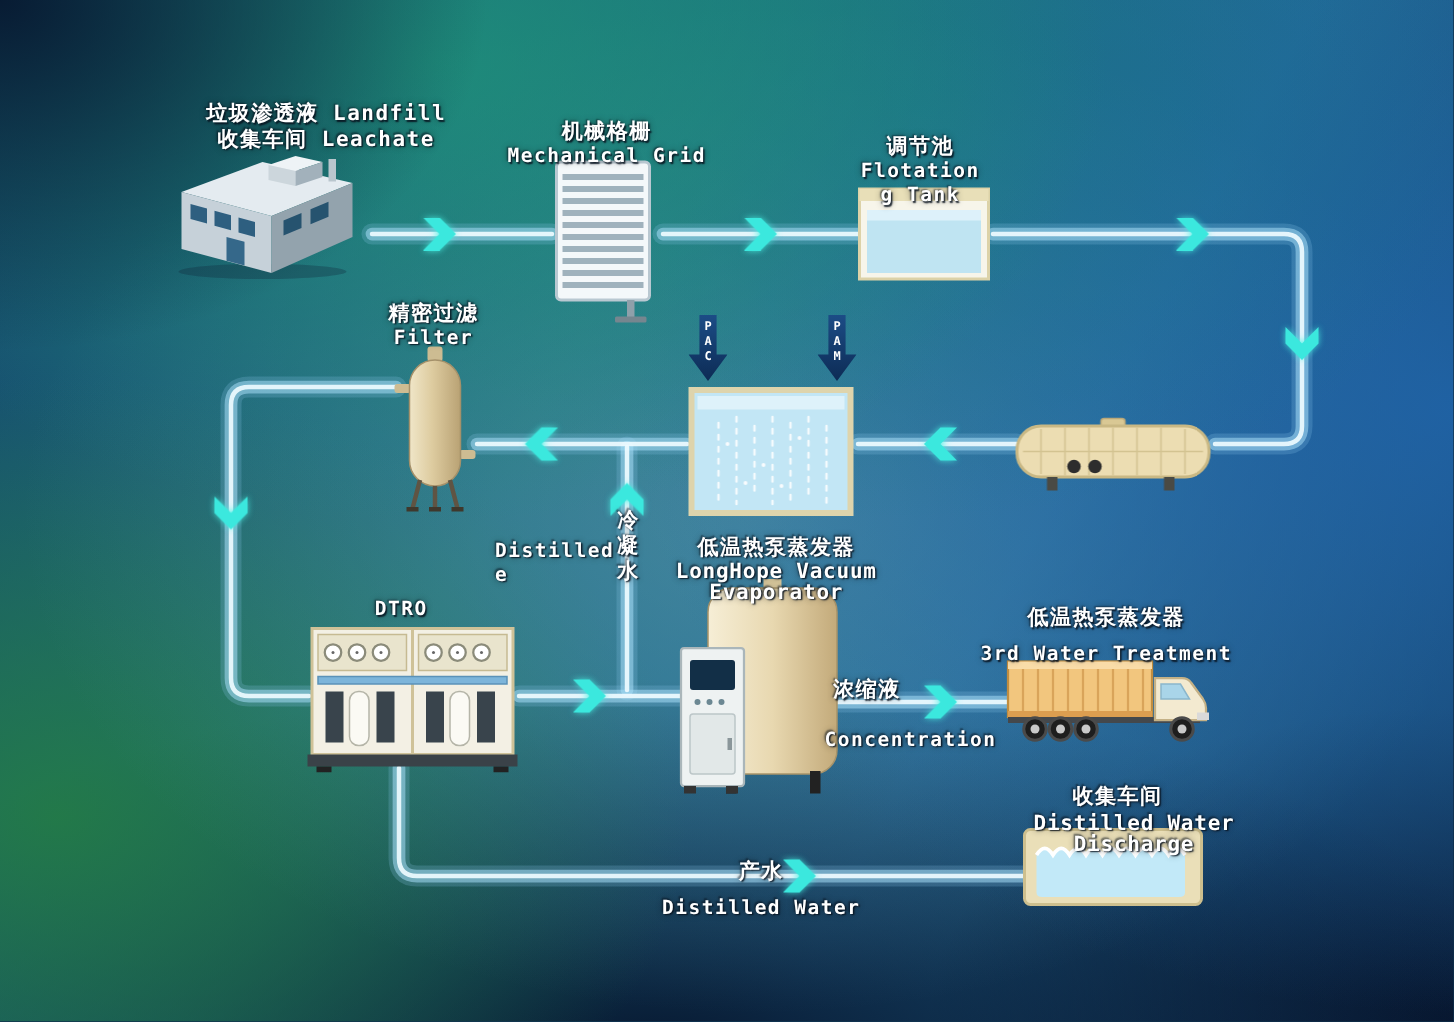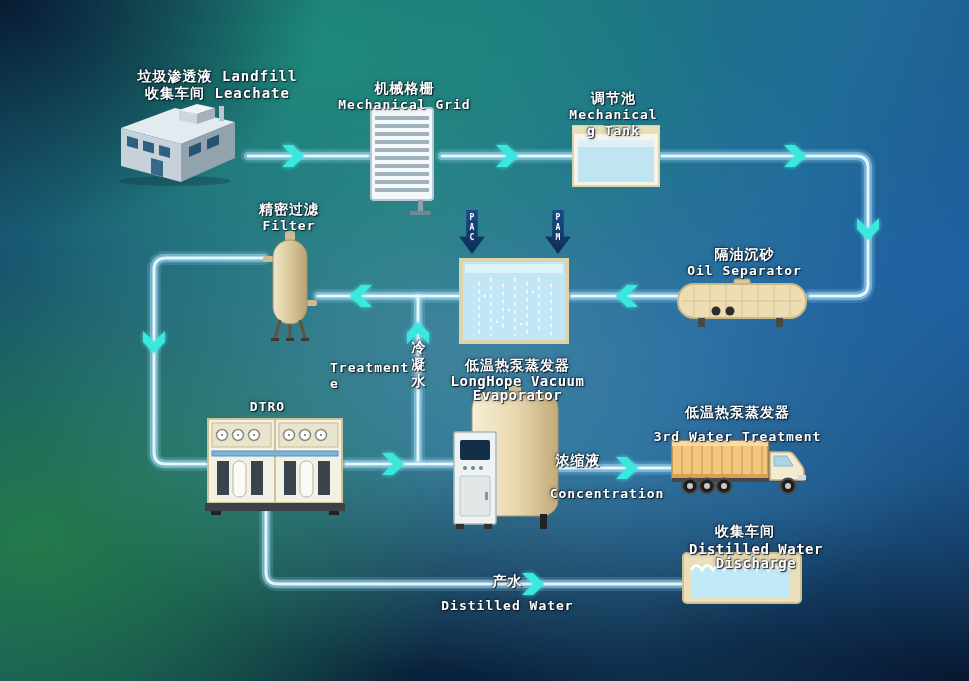--- a/index.html
+++ b/index.html
@@ -334,37 +334,33 @@
     <div class="cn">收集车间 Leachate</div>
   </div>
 
   <div class="lbl" style="left:322px;top:80px;width:165px">
     <div class="cn">机械格栅</div>
     <div class="en">Mechanical Grid</div>
   </div>
 
   <div class="lbl" style="left:556px;top:90px;width:115px">
     <div class="cn">调节池</div>
-    <div class="en">Mechanical</div>
+    <div class="en">Flotation</div>
     <div class="en">g Tank</div>
   </div>
 
-  <div class="lbl" style="left:662px;top:246px;width:165px">
-    <div class="cn">隔油沉砂</div>
-    <div class="en">Oil Separator</div>
-  </div>
 
 
   <div class="lbl" style="left:230px;top:201px;width:118px">
     <div class="cn">精密过滤</div>
     <div class="en">Filter</div>
   </div>
 
   <div class="lbl left-align" style="left:330px;top:360px;width:90px">
-    <div class="en">Treatment</div>
+    <div class="en">Distilled</div>
     <div class="en">e</div>
   </div>
 
   <div class="lbl cn vtext" style="left:410px;top:339px;width:18px">冷
 凝
 水</div>
 
   <div class="lbl" style="left:415px;top:357px;width:205px">
     <div class="cn">低温热泵蒸发器</div>
     <div class="en-sm">LongHope Vacuum Evaporator</div>

